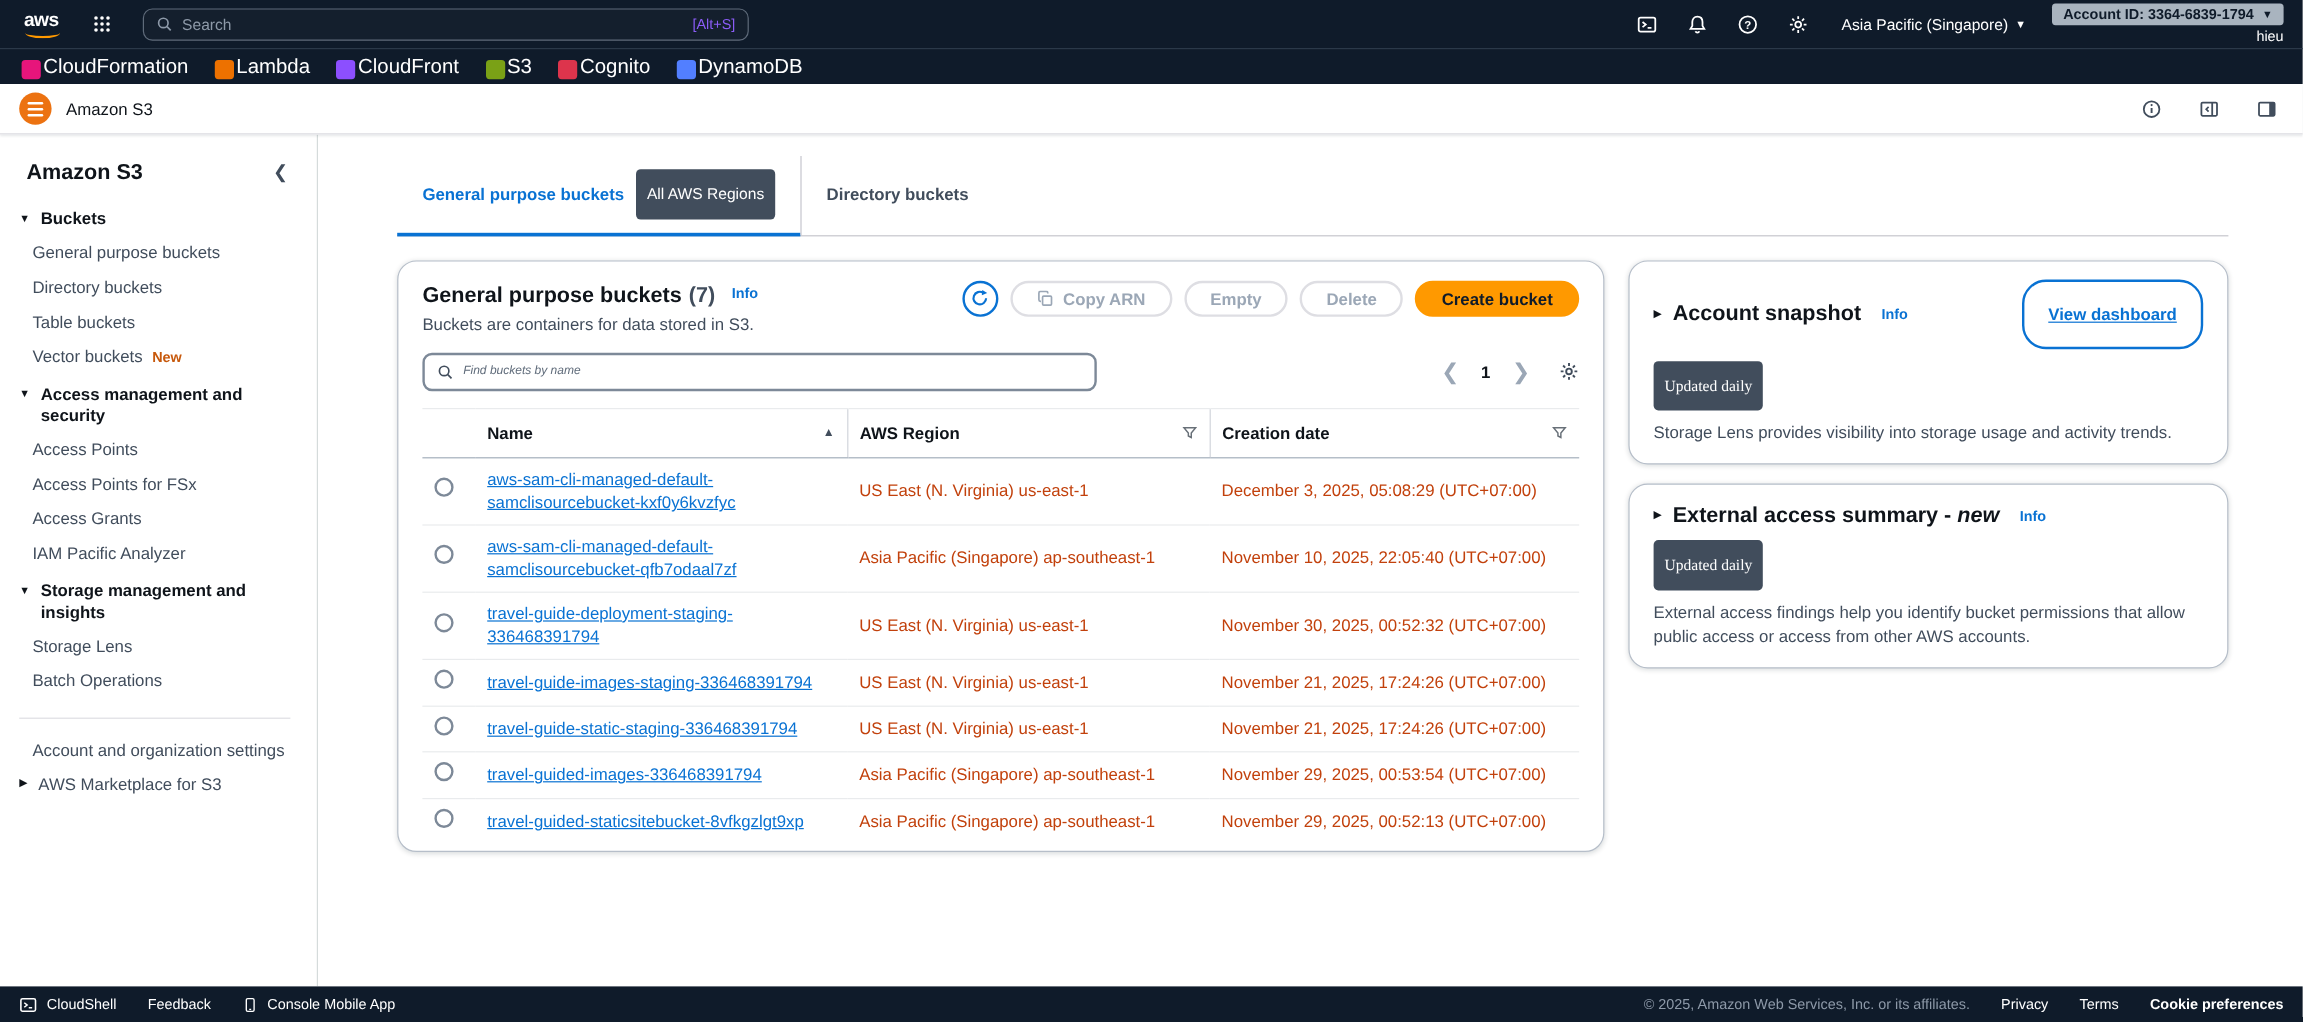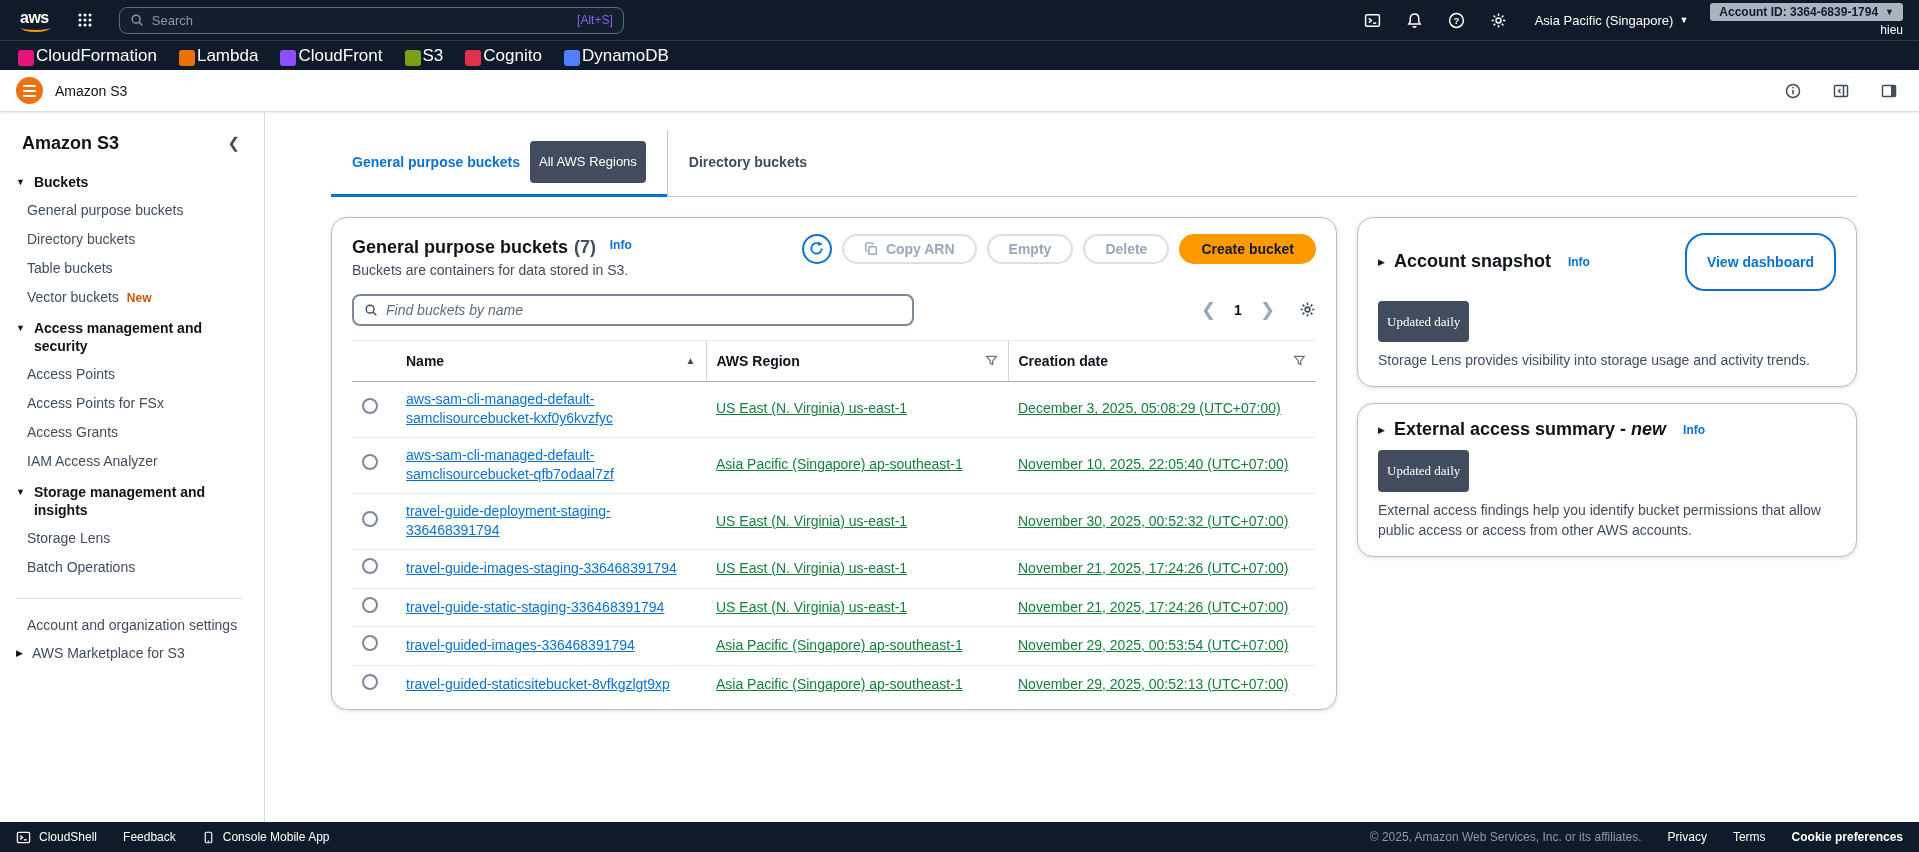--- a/index.html
+++ b/index.html
@@ -76,42 +76,42 @@
   .tp-desc { color:#414d5c; font-size:14px; margin-top:4px; }
 
   .actions { display:flex; gap:10px; align-items:center; flex-shrink:0; }
   .btn { border-radius:20px; border:2px solid #0972d3; background:#fff; color:#0972d3; font-weight:bold; font-size:14px; padding:5px 20px; font-family:inherit; cursor:pointer; display:flex; gap:8px; align-items:center; white-space:nowrap; }
   .btn.disabled { border-color:#dedee3; color:#9ba7b6; cursor:default; }
   .btn-primary { background:#ff9900; border-color:#ff9900; color:#0f1b2a; }
   .icon-btn { width:30px; height:30px; border-radius:50%; border:2px solid #0972d3; background:#fff; display:flex; align-items:center; justify-content:center; cursor:pointer; flex-shrink:0; }
 
   .filter-row { display:flex; justify-content:space-between; align-items:center; margin-top:16px; gap:16px; }
   .find-input { width:562px; height:32px; border:2px solid #7d8998; border-radius:8px; display:flex; align-items:center; gap:8px; padding:0 10px; background:#fff; }
-  .find-input input { flex:1; border:none; outline:none; font-size:14px; font-family:inherit; color:#0f141a; background:transparent; }
+  .find-input input { flex:1; border:none; outline:none; font-size:10px; font-family:inherit; color:#0f141a; background:transparent; }
   .find-input input::placeholder { color:#5f6b7a; font-style:italic; }
   .pager { display:flex; align-items:center; gap:16px; color:#414d5c; }
   .pg-arrow { color:#9ba7b6; font-size:18px; line-height:1; cursor:pointer; padding:0 2px; }
   .pg-num { font-weight:bold; color:#0f141a; font-size:14px; cursor:pointer; }
   .pg-gear { margin-left:6px; cursor:pointer; }
 
   table.buckets { width:100%; border-collapse:collapse; margin-top:14px; table-layout:fixed; }
   table.buckets thead th { text-align:left; font-size:14px; font-weight:bold; color:#0f141a; padding:12px 10px; border-bottom:1px solid #a4aebb; border-top:1px solid #e9ebed; }
   th.with-sep { border-left:1px solid #d1d5db; }
   .th-flex { display:flex; align-items:center; justify-content:space-between; gap:6px; }
   .sort-asc { font-size:10px; color:#414d5c; }
   table.buckets tbody td { padding:8px 10px; border-bottom:1px solid #e9ebed; font-size:14px; vertical-align:middle; line-height:1.4; }
   table.buckets tbody tr:last-child td { border-bottom:none; }
   a.bucket-link { color:#0972d3; text-decoration:underline; overflow-wrap:break-word; cursor:pointer; }
-  .td-plain { color:#15803d; white-space:nowrap; overflow:hidden;text-decoration:underline; }
+  .td-plain { color:#c2410c; white-space:nowrap; overflow:hidden; }
   .radio { width:16px; height:16px; border:2px solid #7d8998; border-radius:50%; display:inline-block; background:#fff; cursor:pointer; }
 
   .sp-head { display:flex; align-items:center; gap:9px; }
   .sp-title { font-size:18px; font-weight:bold; }
   .sp-title em { font-style:italic; }
-  .sp-btn { margin-left:auto; padding:19px 20px; }
+  .sp-btn { margin-left:auto; padding:19px 20px;text-decoration:underline; }
   .sp-badge-row { margin-top:10px;font-family:Liberation Serif, serif; }
   .sp-badge-row .badge-dark { display:inline-block; }
   .sp-desc { color:#414d5c; font-size:14px; margin-top:8px; line-height:1.45; }
 
   
   .footer { height:30px; background:#0f1b2a; color:#fff; display:flex; align-items:center; padding:0 16px; gap:26px; font-size:12px; flex-shrink:0; }
   .f-item { display:flex; gap:8px; align-items:center; cursor:pointer; white-space:nowrap; }
   .f-right { margin-left:auto; display:flex; gap:26px; align-items:center; }
   .f-copy { color:#8d99a8; cursor:default; }
   .f-link { color:#fff; text-decoration:none; cursor:pointer; }
@@ -264,21 +264,21 @@
       </div>
 
       <div class="sb-section">
         <div class="sb-sec-head">
           <span class="caret-down">▼</span>
           <span>Access management and security</span>
         </div>
         <a class="sb-item">Access Points</a>
         <a class="sb-item">Access Points for FSx</a>
         <a class="sb-item">Access Grants</a>
-        <a class="sb-item">IAM Access Analyzer</a>
+        <a class="sb-item">IAM Pacific Analyzer</a>
       </div>
 
       <div class="sb-section">
         <div class="sb-sec-head">
           <span class="caret-down">▼</span>
           <span>Storage management and insights</span>
         </div>
         <a class="sb-item">Storage Lens</a>
         <a class="sb-item">Batch Operations</a>
       </div>

